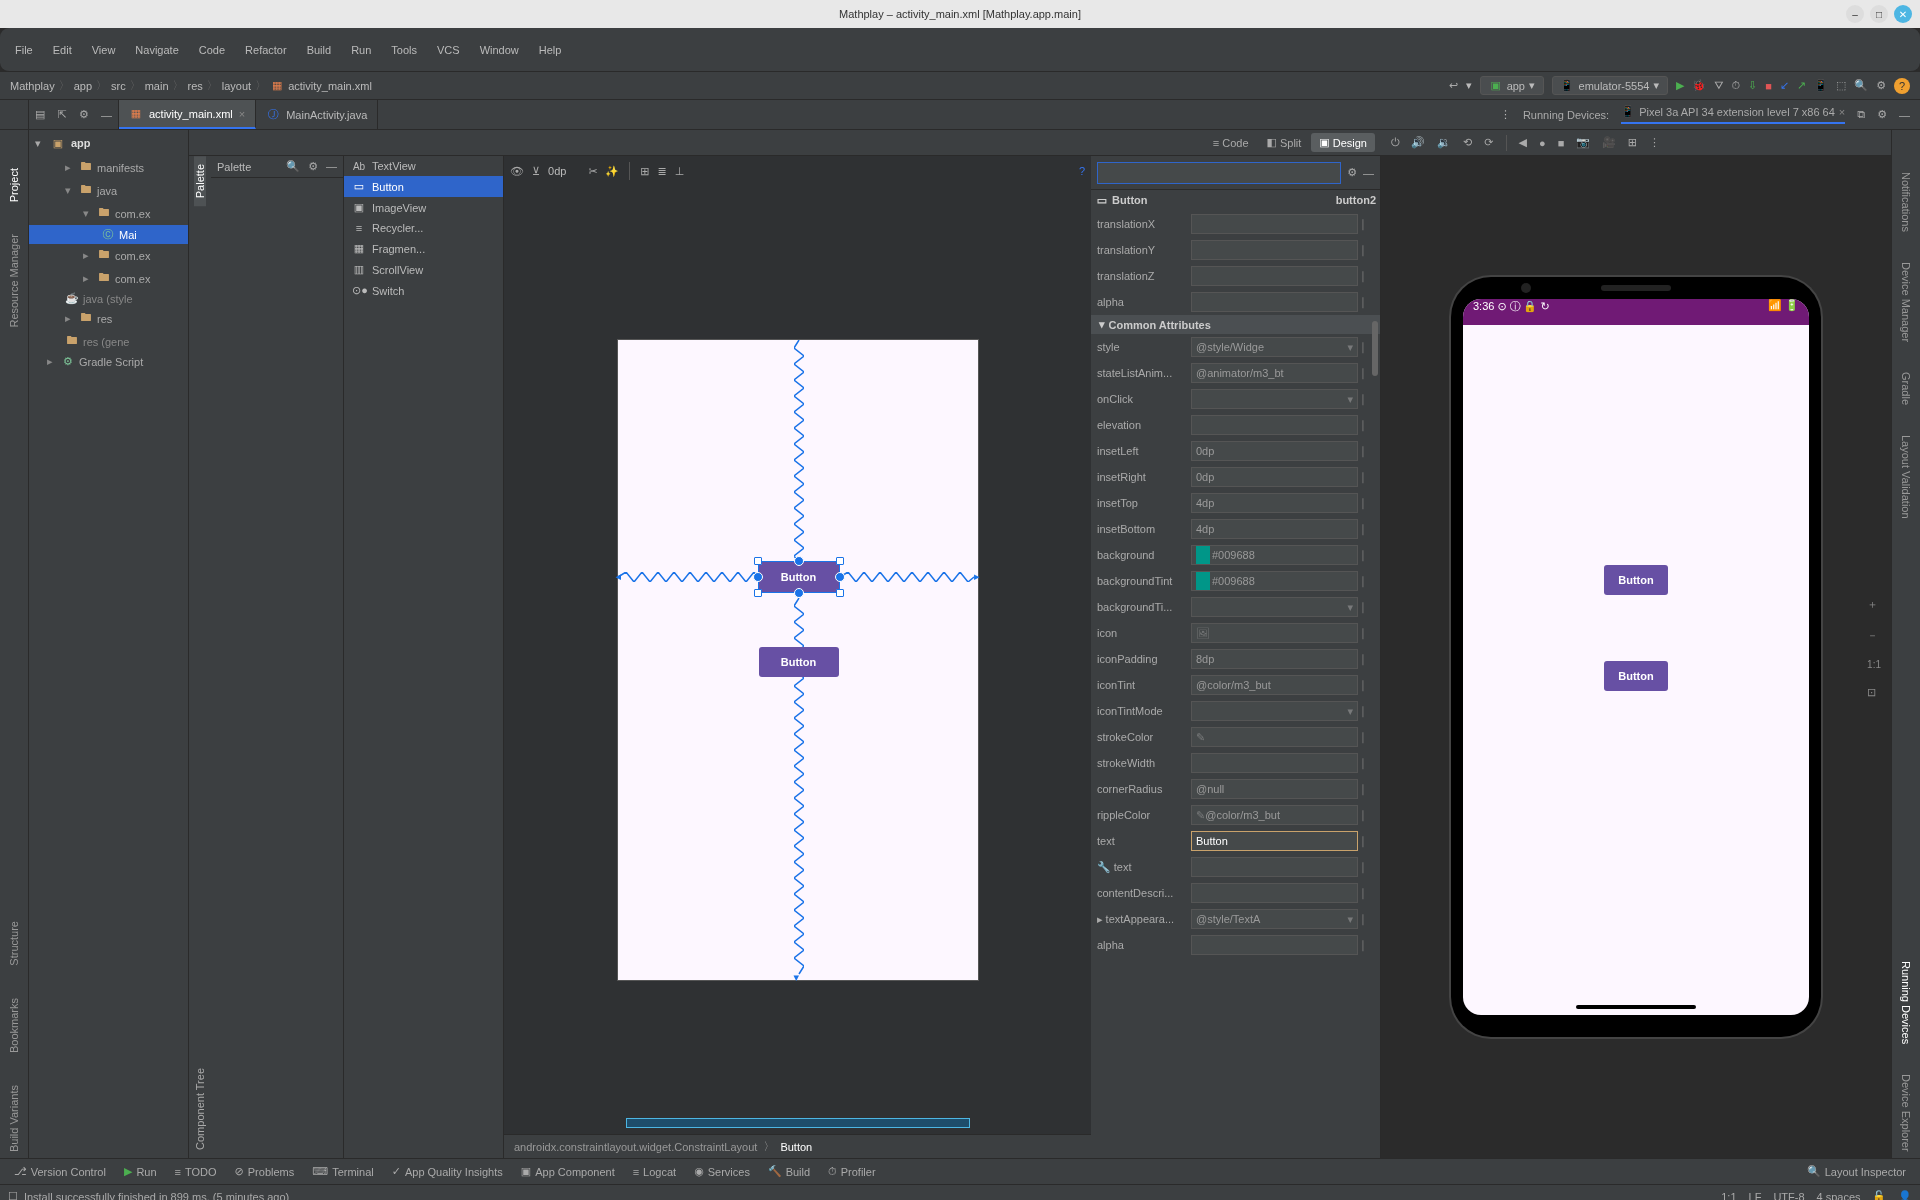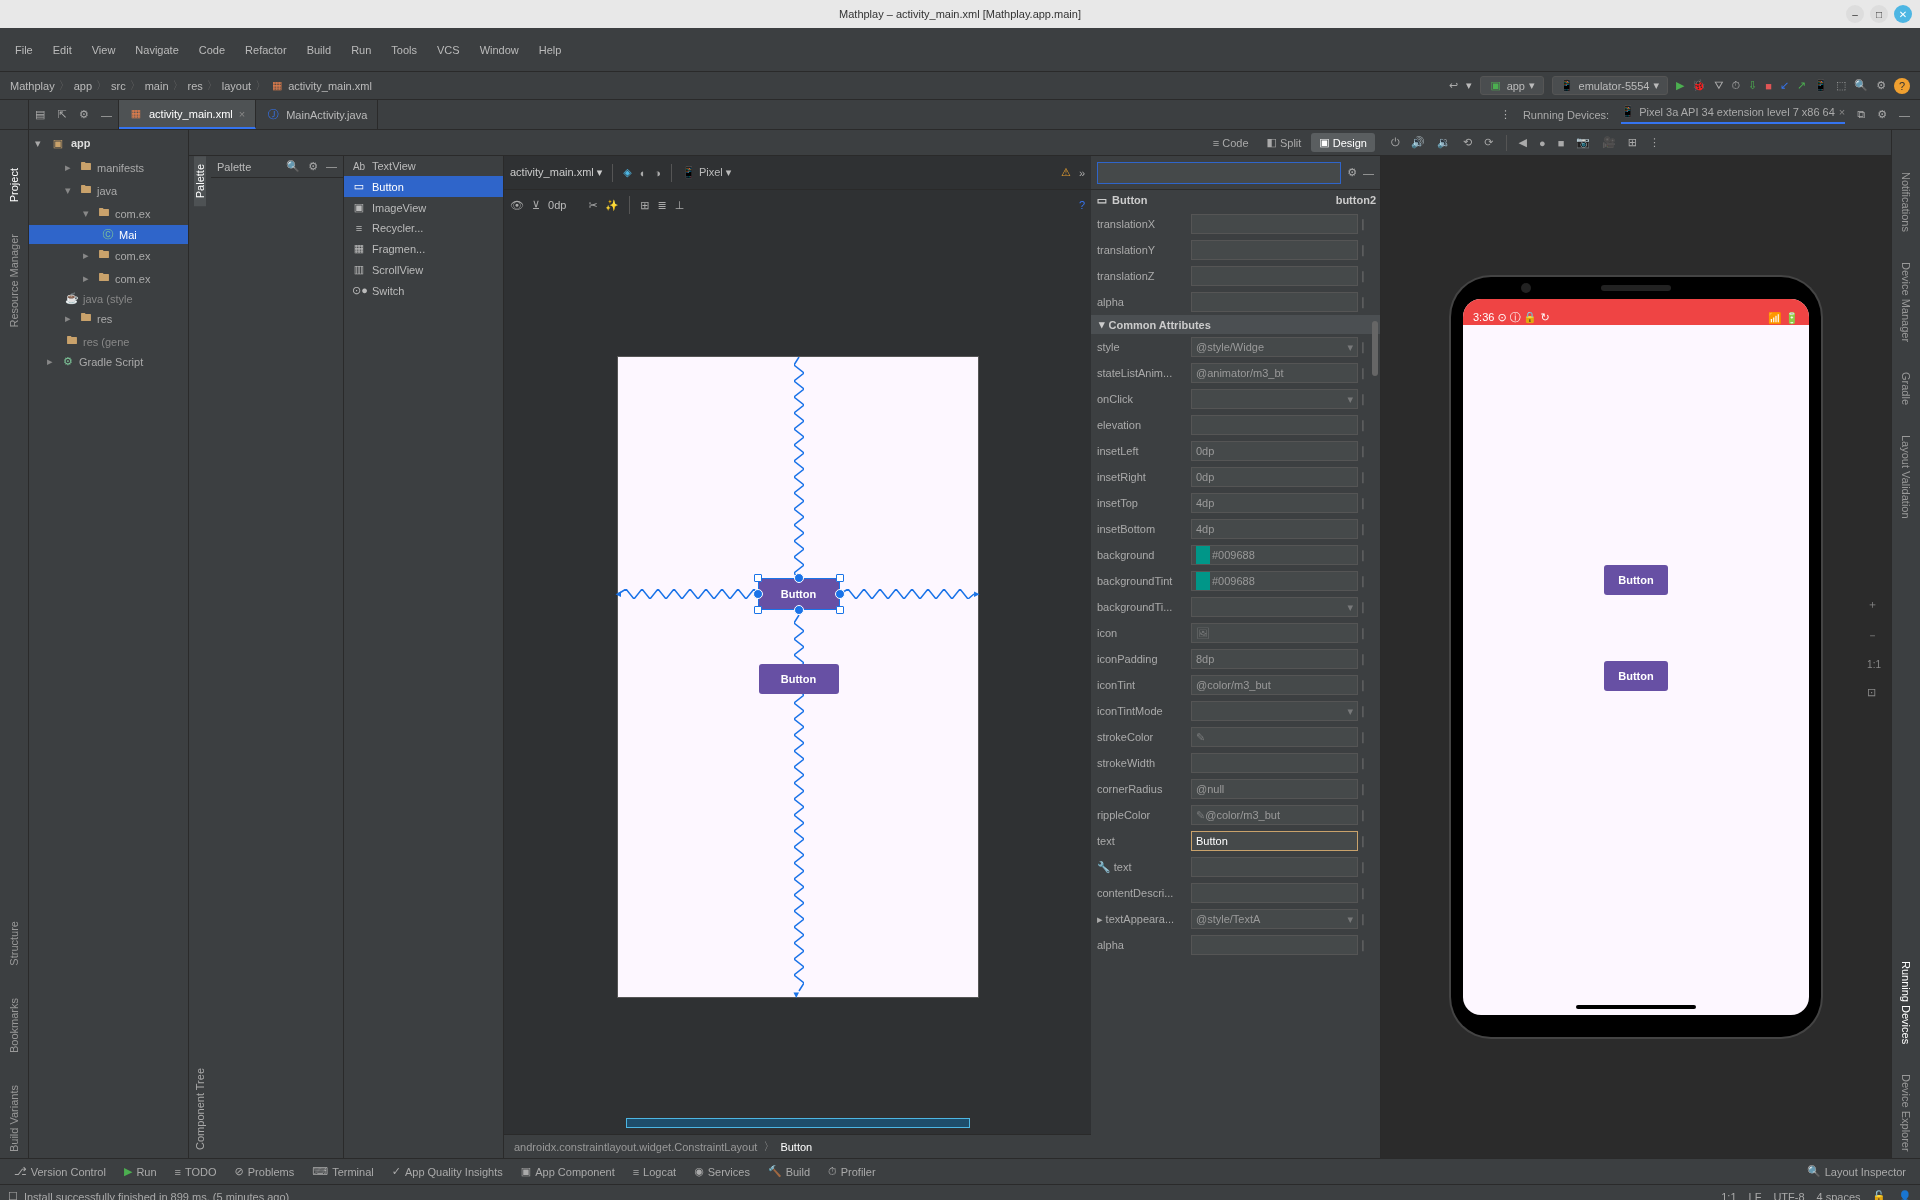--- a/index.html
+++ b/index.html
@@ -5,21 +5,21 @@
 * { margin: 0; padding: 0; box-sizing: border-box; font-family: -apple-system, "Segoe UI", Arial, sans-serif; font-size: 11px; }
 body { background: #2b2b2b; width: 1920px; height: 1200px; overflow: hidden; color: #bbb; user-select: none; position: relative; }
 
 .titlebar { height: 28px; background: #e8e8e8; color: #333; display: flex; align-items: center; justify-content: center; position: relative; font-size: 13px; }
 .titlebar .winbtns { position: absolute; right: 8px; display: flex; gap: 6px; }
 .winbtn { width: 18px; height: 18px; border-radius: 50%; display: inline-flex; align-items: center; justify-content: center; font-size: 10px; }
 .minbtn { background: #ddd; }
 .maxbtn { background: #ddd; }
 .closebtn { background: #4db6e3; color: #fff; }
 
-.menubar { height: 44px; background: #3c3f41; display: flex; align-items: center; padding: 12px 6px; gap: 2px; border-bottom: 1px solid #2a2a2a; }
+.menubar { height: 44px; background: #3c3f41; display: flex; align-items: center; padding: 12px 6px; gap: 2px; border-bottom: 1px solid #2a2a2a; border-radius: 9px; }
 .menubar .mi { padding: 3px 9px; color: #bbb; cursor: pointer; }
 
 .navbar { height: 28px; background: #3c3f41; display: flex; align-items: center; padding: 0 10px; border-bottom: 1px solid #2a2a2a; justify-content: space-between; }
 .navbar .crumbs { display: flex; align-items: center; gap: 4px; }
 .navbar .crumbs .sep { color: #666; }
 .navbar .rt { display: flex; align-items: center; gap: 8px; }
 .pill { background: #4a4d4f; border: 1px solid #555; border-radius: 3px; padding: 2px 8px; display: flex; align-items: center; gap: 4px; }
 .ic { display:inline-block; width:14px; text-align:center; }
 .tbicon { color:#aaa; cursor:pointer; }
 
@@ -79,21 +79,21 @@
 .attrRow .val { flex:1; background:#45494a; border:1px solid #555; height:20px; padding:0 4px; color:#9a9a9a; font-size:10px; display:flex; align-items:center; overflow:hidden; }
 .attrRow .val.highlight { border:1px solid #c9a26b; color:#fff; }
 .attrRow .swatch { width:14px; height:18px; display:inline-block; margin-right:2px; }
 .attrRow .more { width:12px; color:#777; text-align:center; }
 .attrSection { background:#4b4f52; padding:3px 8px; color:#ccc; font-weight:600; display:flex; align-items:center; gap:4px; }
 
 .emCol { width:510px; background:#2b2b2b; display:flex; flex-direction:column; }
 .emArea { flex:1; display:flex; align-items:center; justify-content:center; position:relative; }
 .phone { width:370px; height:760px; background:#000; border-radius:40px; position:relative; box-shadow:0 0 0 2px #444; }
 .screen { position:absolute; top:22px; left:12px; right:12px; bottom:22px; background:#FDF7FF; border-radius:18px; overflow:hidden; }
-.statusBar { height:26px; background:#ef4444; color:#fff; display:flex; align-items:flex-end; justify-content:space-between; padding:0 10px; font-size:11px; }
+.statusBar { height:26px; background:#701a75; color:#fff; display:flex; align-items:flex-start; justify-content:space-between; padding:0 10px; font-size:11px; }
 .emBtn { width:64px; height:30px; background:#6750a4; border-radius:3px; color:#fff; display:flex; align-items:center; justify-content:center; font-size:11px; font-weight:600; margin:0 auto; }
 .navline { position:absolute; bottom:6px; left:50%; transform:translateX(-50%); width:120px; height:4px; background:#000; border-radius:2px; }
 .emSide { position:absolute; right:10px; top:44%; display:flex; flex-direction:column; gap:16px; color:#888; }
 
 .viewmodebar { height:26px; background:#3c3f41; border-bottom:1px solid #2a2a2a; display:flex; align-items:center; justify-content:flex-end; gap:2px; padding:0 6px; }
 .viewchip { padding:3px 8px; color:#aaa; cursor:pointer; display:flex; align-items:center; gap:3px; }
 .viewchip.active { background:#5a5e60; color:#fff; border-radius:3px; }
 
 .botTools { height:26px; background:#3c3f41; border-top:1px solid #2a2a2a; display:flex; align-items:center; gap:2px; padding:0 6px; }
 .btool { padding:2px 8px; color:#aaa; cursor:pointer; display:flex; align-items:center; gap:4px; }
@@ -364,34 +364,20 @@
         <span class="ic">▥</span>
         <span>ScrollView</span>
       </div>
     <div class="witem">
         <span class="ic">⊙●</span>
         <span>Switch</span>
       </div>
   </div>
 
   <div class="canvasCol">
-    <div class="canvasTools">
-      <div class="grp">
-        <span style="color:#ccc"><span>activity_main.xml</span> ▾</span>
-        <span class="divider"></span>
-        <span class="tbicon" style="color:#4db6e3">◈</span>
-        <span class="tbicon">◐</span>
-        <span class="tbicon">◑</span>
-        <span class="divider"></span>
-        <span>📱 <span>Pixel</span> ▾</span>
-      </div>
-      <span style="flex:1"></span>
-      <span class="tbicon" style="color:#e8a030">⚠</span>
-      <span class="tbicon">»</span>
-    </div>
     <div class="canvasTools" style="height:30px;border-bottom:none;justify-content:flex-start">
       <span class="tbicon">👁</span>
       <span class="tbicon">⊻</span>
       <span>0dp</span>
       <span style="flex:0 0 6px"></span>
       <span class="tbicon">✂</span>
       <span class="tbicon">✨</span>
       <span class="divider"></span>
       <span class="tbicon">⊞</span>
       <span class="tbicon">≣</span>

